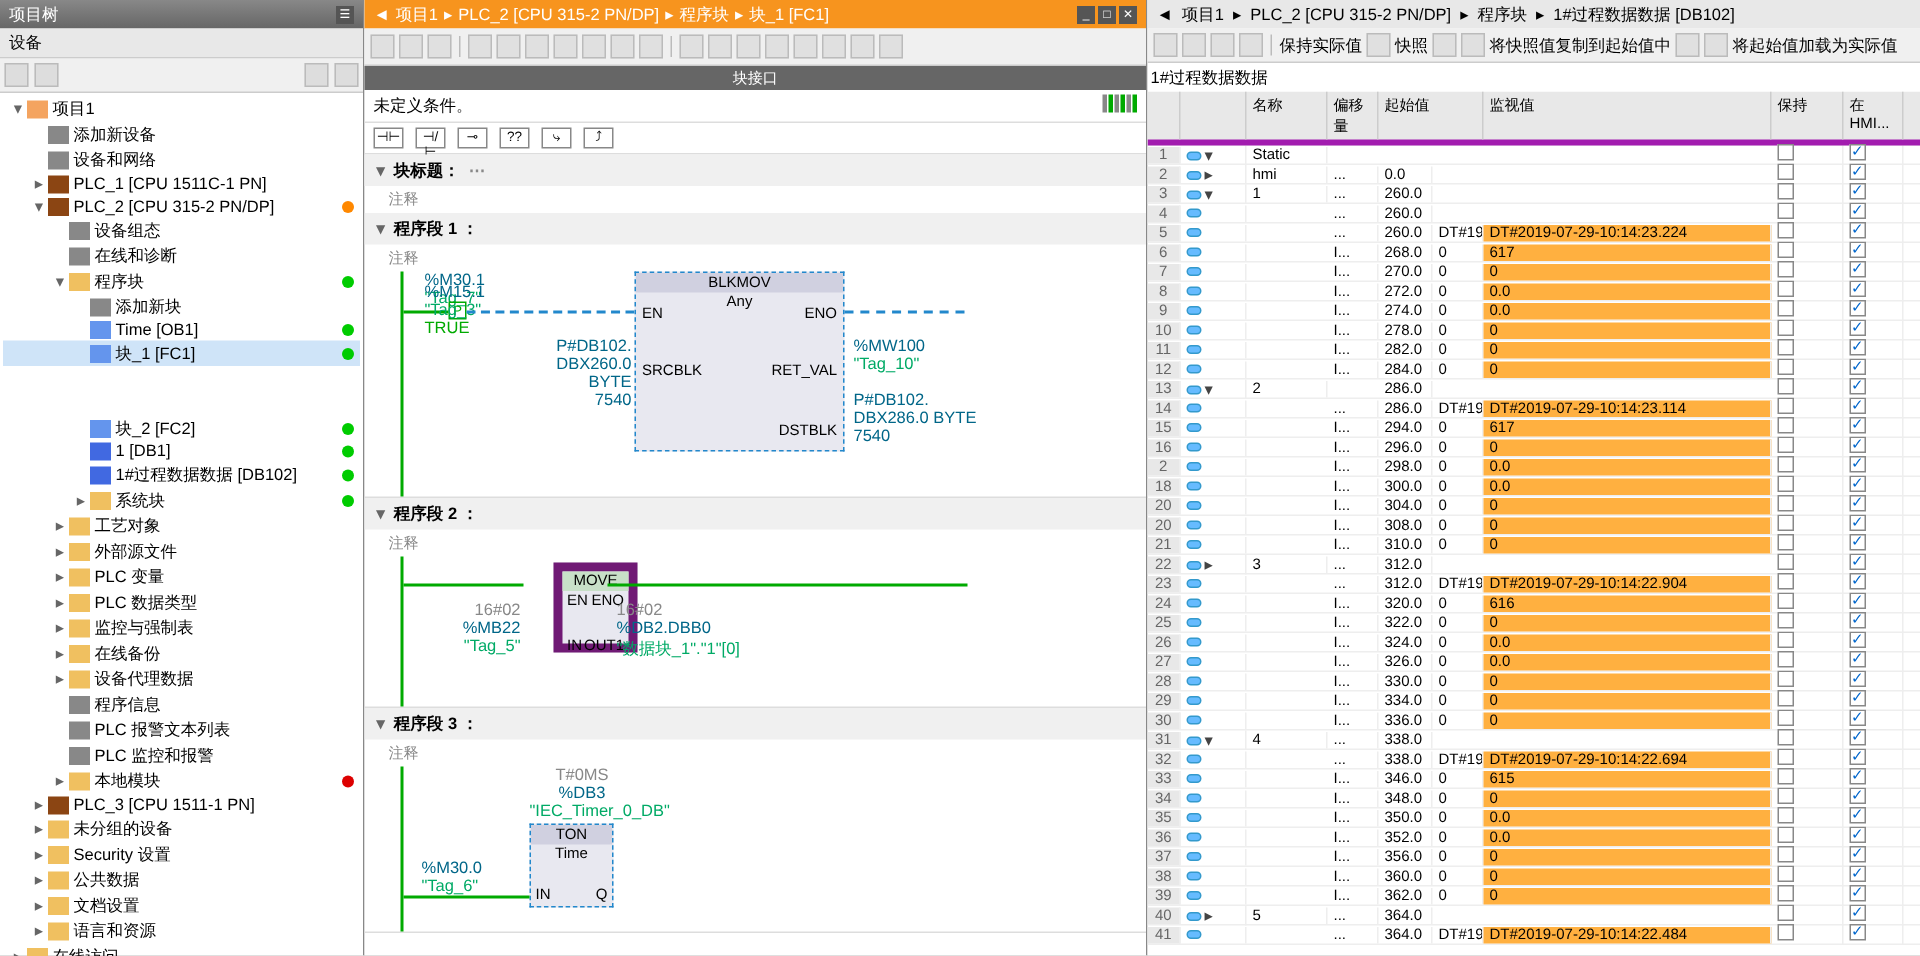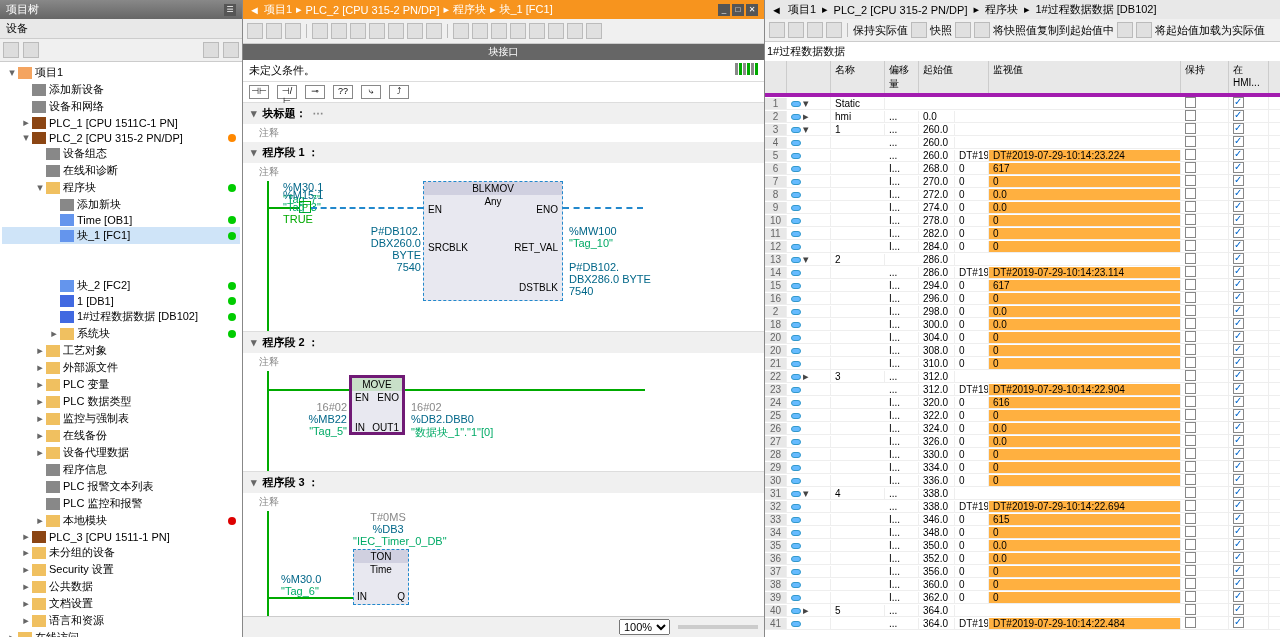--- a/index.html
+++ b/index.html
@@ -46,21 +46,21 @@
 .networks { flex: 1; overflow: auto; }
 .network { border-bottom: 1px solid #ddd; }
 .net-title { background: #f0f0f0; padding: 3px 8px; display: flex; align-items: center; gap: 6px; font-weight: bold; }
 .net-exp { color: #666; cursor: pointer; }
 .net-comment { color: #888; padding: 2px 16px; font-size: 10px; }
 .net-body { padding: 8px 16px; min-height: 80px; position: relative; }
 
 
 .rail { position: absolute; left: 24px; top: 0; bottom: 0; width: 2px; background: #0a0; }
 .fbd-box { position: absolute; border: 1px dashed #28c; background: #e8e8f0; text-align: center; }
-.fbd-box.solid { border: 3px solid #701a75; }
+.fbd-box.solid { border: 6px solid #701a75; margin-left: 20px; }
 .fbd-title { background: #d0d0e0; padding: 1px; font-size: 10px; }
 .fbd-sub { font-size: 10px; padding: 1px; }
 .fbd-port { position: absolute; font-size: 10px; }
 .wire-h { position: absolute; height: 2px; background: #0a0; }
 .wire-h.dash { border-top: 2px dashed #28c; background: none; height: 0; }
 .tag { position: absolute; font-size: 10px; color: #0a6; }
 .tag .addr { color: #068; }
 
 .zoom-bar { background: #f0f0f0; border-top: 1px solid #ccc; padding: 2px 6px; display: flex; justify-content: flex-end; align-items: center; gap: 8px; }
 
@@ -432,24 +432,20 @@
             <div class="fbd-sub">Time</div>
             <span class="fbd-port" style="left:3px;bottom:2px">IN</span>
             <span class="fbd-port" style="right:3px;bottom:2px">Q</span>
           </div>
           <div class="wire-h" style="left:26px;top:86px;width:84px"></div>
           <div class="tag" style="left:38px;top:62px"><span class="addr">%M30.0</span><br><span>"Tag_6"</span></div>
         </div>
       </div>
     </div>
 
-    <div class="zoom-bar">
-      <select><option>100%</option></select>
-      <span style="width:80px;height:4px;background:#ccc;display:inline-block"></span>
-    </div>
   </div>
 
   <div class="right-panel">
     <div class="right-header">
       <span>◄</span>
       <span>项目1</span> ▸
       <span>PLC_2 [CPU 315-2 PN/DP]</span> ▸
       <span>程序块</span> ▸
       <span>1#过程数据数据 [DB102]</span>
     </div>

